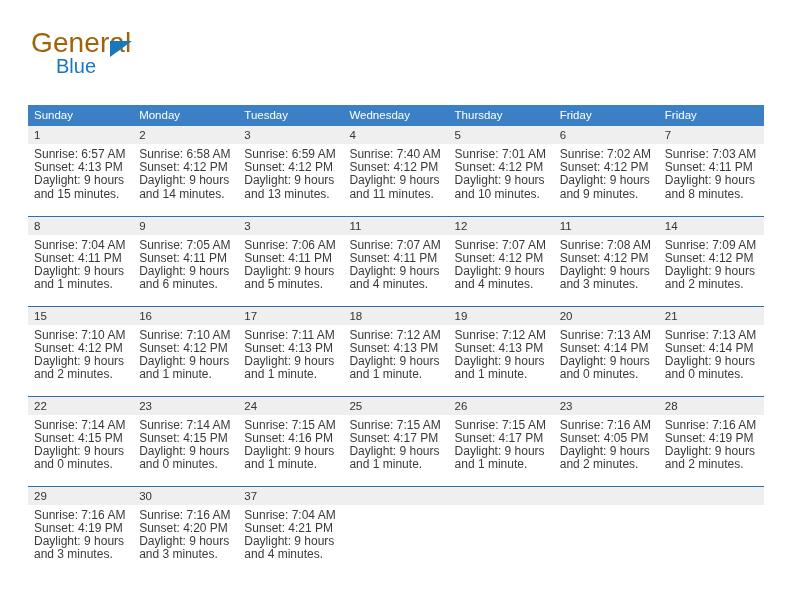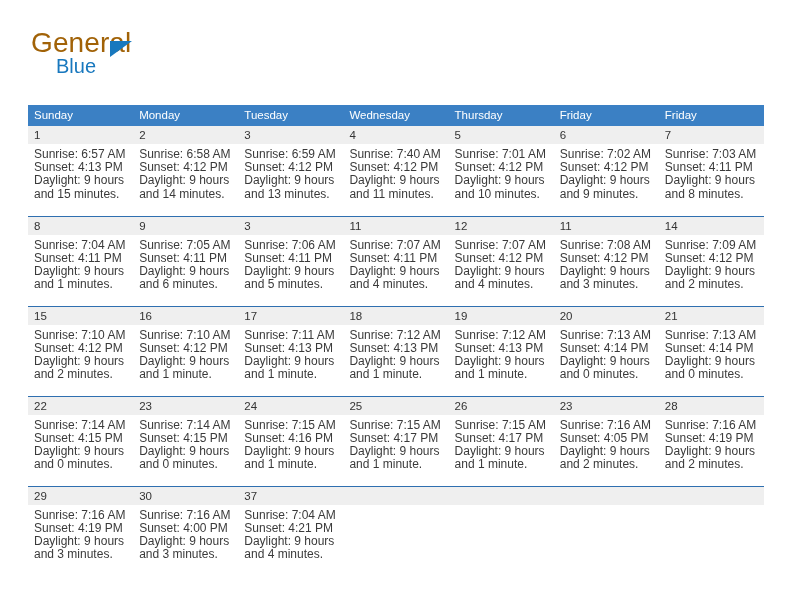--- a/index.html
+++ b/index.html
@@ -443,21 +443,21 @@
               <div>Sunrise: 7:16 AM</div>
               <div>Sunset: 4:19 PM</div>
               <div>Daylight: 9 hours</div>
               <div>and 3 minutes.</div>
             </div>
           </td>
           <td class="cell">
             <div class="daynum">30</div>
             <div class="details">
               <div>Sunrise: 7:16 AM</div>
-              <div>Sunset: 4:00 PM</div>
+              <div>Sunset: 4:20 PM</div>
               <div>Daylight: 9 hours</div>
               <div>and 3 minutes.</div>
             </div>
           </td>
           <td class="cell">
             <div class="daynum">37</div>
             <div class="details">
               <div>Sunrise: 7:04 AM</div>
               <div>Sunset: 4:21 PM</div>
               <div>Daylight: 9 hours</div>

